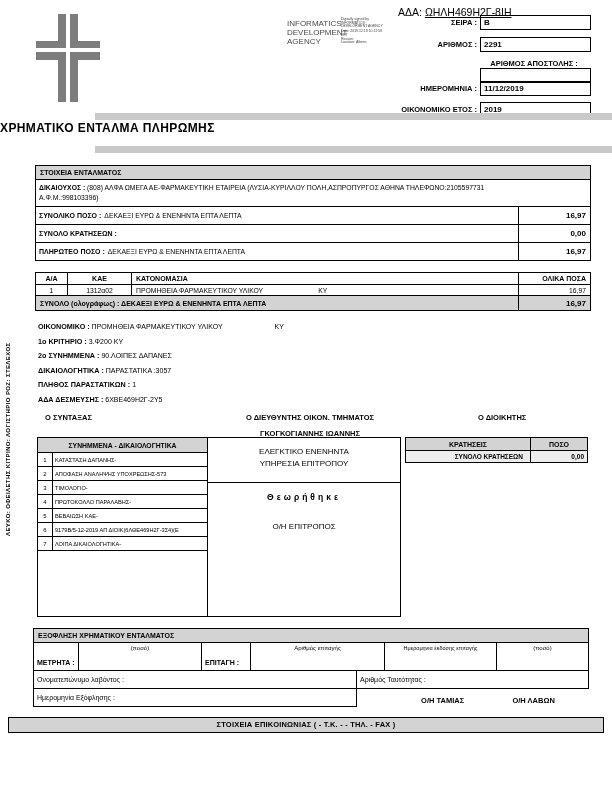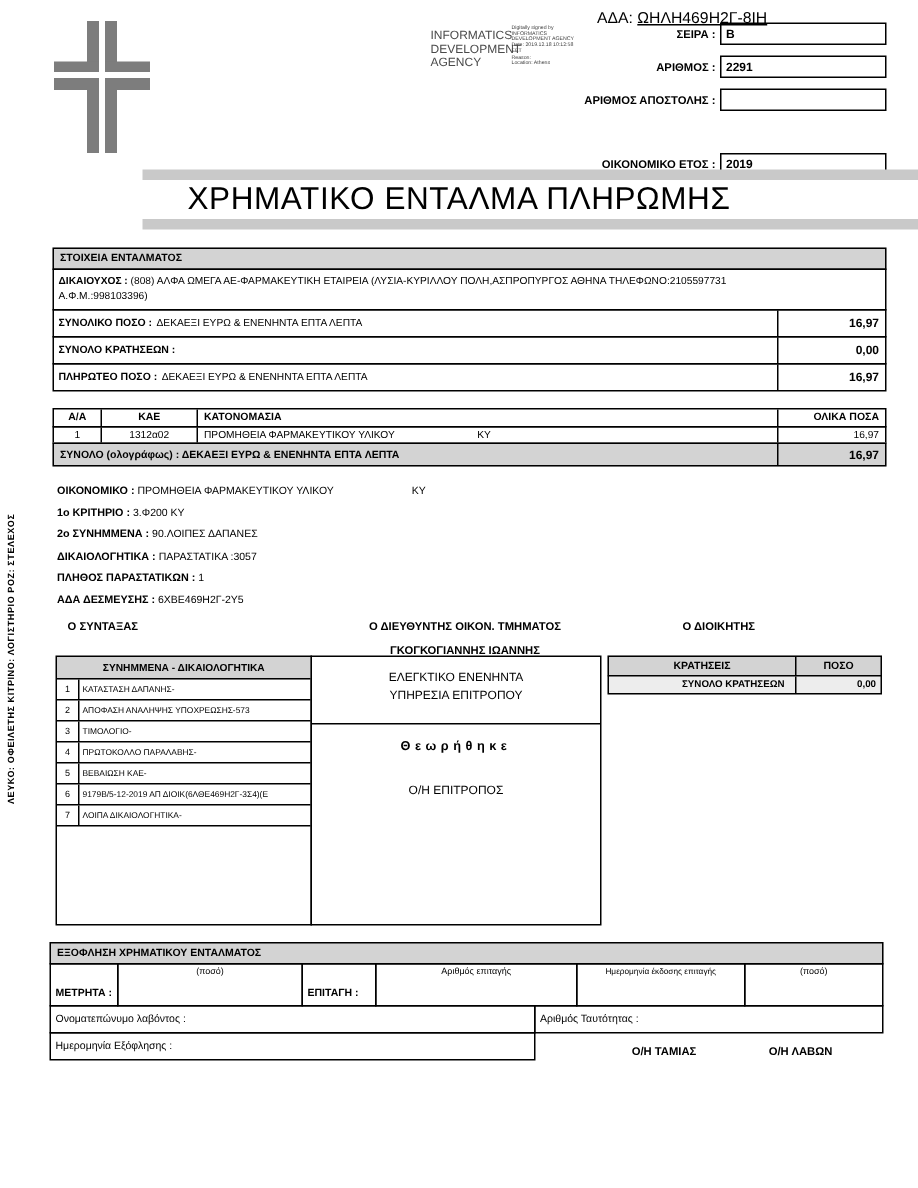--- a/index.html
+++ b/index.html
@@ -42,21 +42,21 @@
   .ada .ada-value { text-decoration: underline; }
   
   .hfield { position: absolute; right: 21px; display: flex; align-items: center; }
   .hfield .hf-label { font-weight: bold; font-size: 7.5px; margin-right: 3px; white-space: nowrap; }
   .hfield .hf-box {
     width: 111px; height: 15px; border: 1px solid #000;
     font-weight: bold; font-size: 8px; padding: 2px 3px 0 3px;
   }
   
   .tbar { position: absolute; left: 95px; width: 517px; height: 7px; background: #c9c9c9; }
-  .doc-title { position: absolute; left: 0; right: 0; top: 121px; text-align: center; font-size: 21px; letter-spacing: .4px; }
+  .doc-title { position: absolute; left: 0; right: 0; top: 121px; text-align: left; font-size: 12px; letter-spacing: .4px; font-weight: bold; }
   
   .sec1 { position: absolute; left: 35px; top: 165px; width: 556px; }
   .sec-header {
     border: 1px solid #000; background: #d3d3d3;
     font-weight: bold; font-size: 7px; padding: 3px 4px;
   }
   .benef-row {
     border: 1px solid #000; margin-top: -1px;
     padding: 3px 3px 2px 3px; font-size: 6.8px; line-height: 1.4; min-height: 28px;
   }
@@ -83,21 +83,21 @@
   .ky-gap { display: inline-block; margin-left: 55px; }
   
   .just { position: absolute; left: 38px; top: 322px; font-size: 7px; }
   .just .jline { margin-bottom: 5.5px; white-space: nowrap; }
   .just .jline b { font-size: 7.2px; }
   .ky-gap2 { display: inline-block; margin-left: 52px; }
   
   .sig-row { position: absolute; top: 413px; left: 0; width: 612px; font-weight: bold; font-size: 7.5px; }
   .sig-left { position: absolute; left: 45px; }
   .sig-center { position: absolute; left: 160px; width: 300px; text-align: center; }
-  .sig-right { position: absolute; left: 455px; }
+  .sig-right { position: absolute; left: 478px; }
   .sig-name { position: absolute; top: 429px; left: 160px; width: 300px; text-align: center; font-weight: bold; font-size: 7.5px; }
   
   .attachments { position: absolute; left: 37px; top: 437px; width: 171px; height: 180px; border: 1px solid #000; }
   .att-head { background: #d3d3d3; border-bottom: 1px solid #000; font-weight: bold; font-size: 6.8px; text-align: center; padding: 4px 0 3px 0; }
   .att-row { display: flex; border-bottom: 1px solid #000; height: 14px; align-items: stretch; }
   .att-num { width: 15px; border-right: 1px solid #000; font-size: 6px; display:flex; align-items:center; justify-content:center; }
   .att-text { flex: 1; font-size: 5.6px; display:flex; align-items:center; padding: 0 2px; white-space: nowrap; overflow: hidden; }
   .audit { position: absolute; left: 207px; top: 437px; width: 194px; height: 180px; border: 1px solid #000; }
   .audit-top { height: 45px; border-bottom: 1px solid #000; text-align: center; padding-top: 8px; font-size: 8px; line-height: 1.55; }
   .audit-approved { text-align: center; margin-top: 9px; font-weight: bold; font-size: 8.5px; letter-spacing: 3px; }
@@ -169,23 +169,27 @@
   </div>
 
   <div class="hfield" style="top:15px;justify-content:flex-end;">
     <span class="hf-label">ΣΕΙΡΑ :</span>
     <span class="hf-box">Β</span>
   </div>
   <div class="hfield" style="top:37px;margin-left:28px;">
     <span class="hf-label">ΑΡΙΘΜΟΣ :</span>
     <span class="hf-box">2291</span>
   </div>
-  <div class="hfield" style="top:59px;">
+  <div class="hfield" style="top:59px;flex-direction:column;">
     <span class="hf-label">ΑΡΙΘΜΟΣ ΑΠΟΣΤΟΛΗΣ :</span>
     <span class="hf-box"></span>
+  </div>
+  <div class="hfield" style="top:81px;">
+    <span class="hf-label">ΗΜΕΡΟΜΗΝΙΑ :</span>
+    <span class="hf-box">11/12/2019</span>
   </div>
   <div class="hfield" style="top:102px;">
     <span class="hf-label">ΟΙΚΟΝΟΜΙΚΟ ΕΤΟΣ :</span>
     <span class="hf-box">2019</span>
   </div>
 
   <div class="tbar" style="top:113px;"></div>
   <div class="doc-title">ΧΡΗΜΑΤΙΚΟ ΕΝΤΑΛΜΑ ΠΛΗΡΩΜΗΣ</div>
   <div class="tbar" style="top:146px;"></div>
 
@@ -332,14 +336,15 @@
     </div>
     <div class="pay-r3">
       <div class="pc">Ημερομηνία Εξόφλησης :</div>
       <div class="pay-r3-right">
         <span>Ο/Η ΤΑΜΙΑΣ</span>
         <span>Ο/Η ΛΑΒΩΝ</span>
       </div>
     </div>
   </div>
 
+  <div class="contact-bar">ΣΤΟΙΧΕΙΑ ΕΠΙΚΟΙΝΩΝΙΑΣ ( - Τ.Κ. -  - ΤΗΛ. - FAX )</div>
 
 </div>
 
 </body></html>

